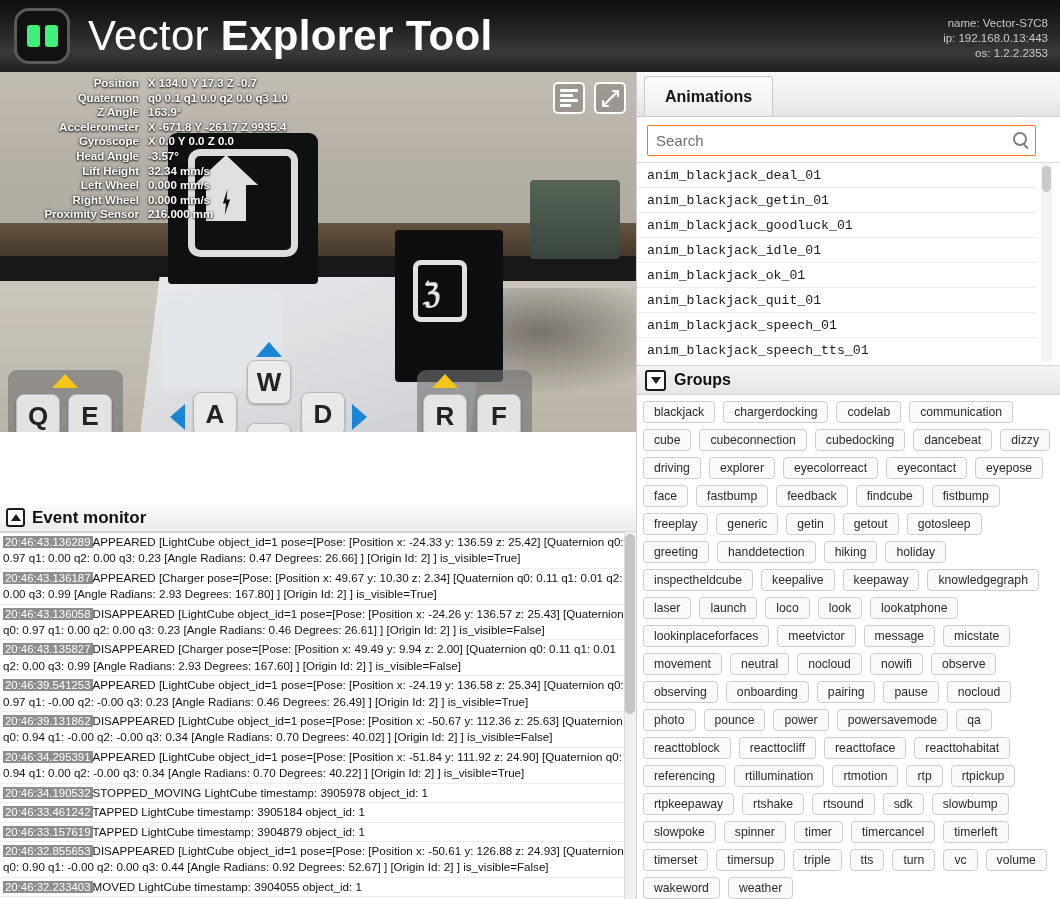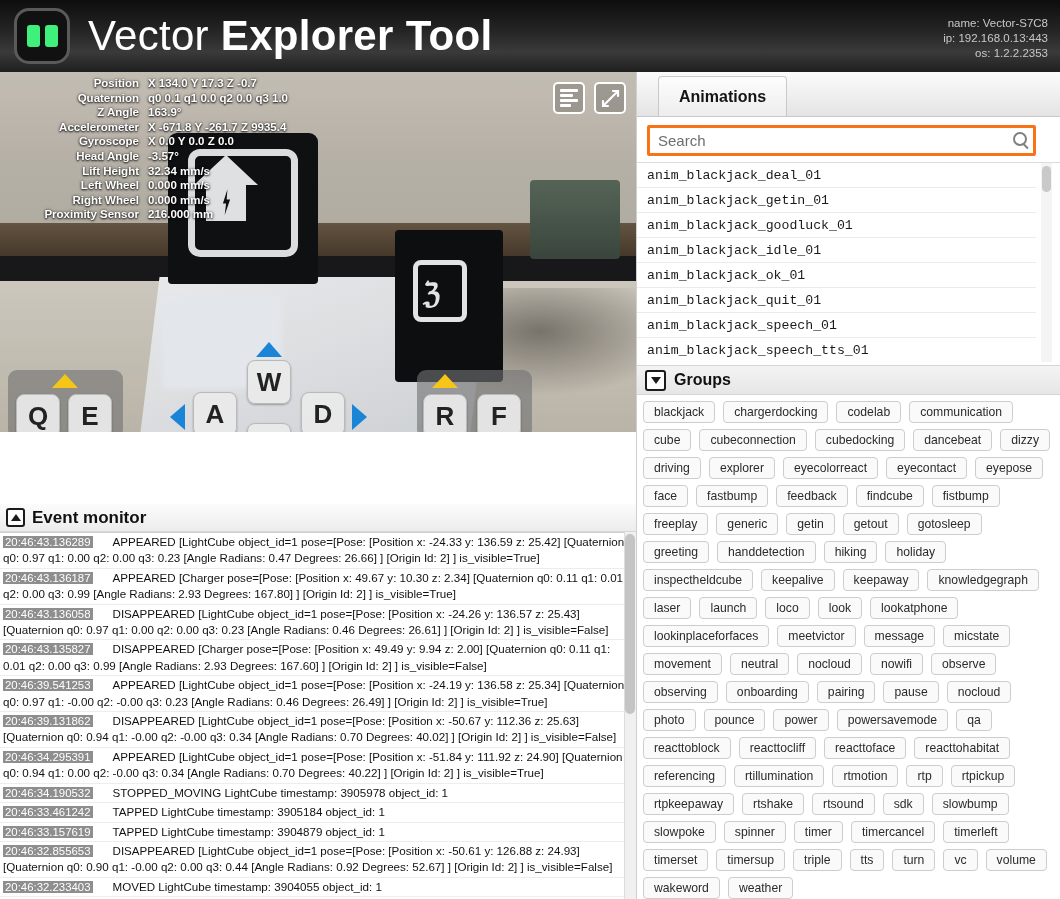--- a/index.html
+++ b/index.html
@@ -128,41 +128,41 @@
                background: linear-gradient(180deg,#fcfcfc,#ececec); border-bottom:1px solid #d7d7d7; }
   #em-header .tri-btn { width:19px; height:19px; border:2.5px solid #1b1b1b; border-radius:3px;
                display:flex; align-items:center; justify-content:center; cursor:pointer; background:#fff; }
   #em-header .tri-btn .ar { width:0;height:0;border-left:5px solid transparent;
                border-right:5px solid transparent;border-bottom:7px solid #1b1b1b; }
   #em-title { font-size:17px; font-weight:700; color:#111; }
   #em-log { position:relative; height:367px; overflow:hidden;
             border-top:1px solid #cfcfcf; }
   .log-entry { display:block; padding:1px 10px 1px 3px; font-size:11.6px; line-height:16.4px;
                color:#111; border-bottom:1px solid #ededed; }
-  .log-entry .ts { background:#8e8e8e; color:#fff; padding:0 2px; margin-right:20px;
+  .log-entry .ts { background:#8e8e8e; color:#fff; padding:0 2px; margin-right:0;
                    font-size:11.4px; font-weight:500; }
   .log-entry .msg { word-break: break-word; }
   
   #em-scroll { position:absolute; right:0; top:28px; width:12px; height:367px;
                background:#f0f0f0; border-left:1px solid #dcdcdc; }
   #em-thumb { position:absolute; right:1px; top:2px; width:10px; height:180px;
               background:#c4c4c4; border-radius:5px; }
 
   
   #right-col { width:424px; height:827px; background:#fff;
                border-left:1px solid #cfcfcf; display:flex; flex-direction:column; }
   #tabbar { height:45px; background: linear-gradient(180deg,#fbfbfb,#e4e4e4);
             border-bottom:1px solid #c9c9c9; display:flex; align-items:flex-end; }
   .tab { height:40px; padding:9px 20px; display:flex; align-items:center;
          font-size:16px; font-weight:700; color:#141414; cursor:pointer;
          background: linear-gradient(180deg,#fdfdfd,#ededed);
          border:1px solid #c9c9c9; border-bottom:none; border-radius:4px 4px 0 0;
-         margin-left:21px; }
+         margin-left:7px; }
   #search-wrap { position:relative; margin:8px 24px 6px 10px; }
-  #search-input { width:100%; height:31px; border:3px solid #f97316; border-radius:2px;
+  #search-input { width:100%; height:31px; border:1px solid #f97316; border-radius:2px;
                   padding:0 30px 0 8px; font-size:15px; color:#ef4444; background:#fff;
                   font-family:"Liberation Sans", sans-serif; outline:none; }
   #search-input::placeholder { color:#6e6e6e; }
   #search-icon { position:absolute; right:9px; top:7px; width:14px; height:14px;
                  border:2px solid #808080; border-radius:50%; }
   #search-icon::after { content:''; position:absolute; right:-4px; bottom:-3px; width:7px;
                  height:2px; background:#808080; transform:rotate(45deg); }
   #anim-list { position:relative; height:200px; overflow:hidden;
                border-top:1px solid #dcdcdc; margin-right:0; }
   .anim-item { height:25px; line-height:25px; padding-left:10px;

